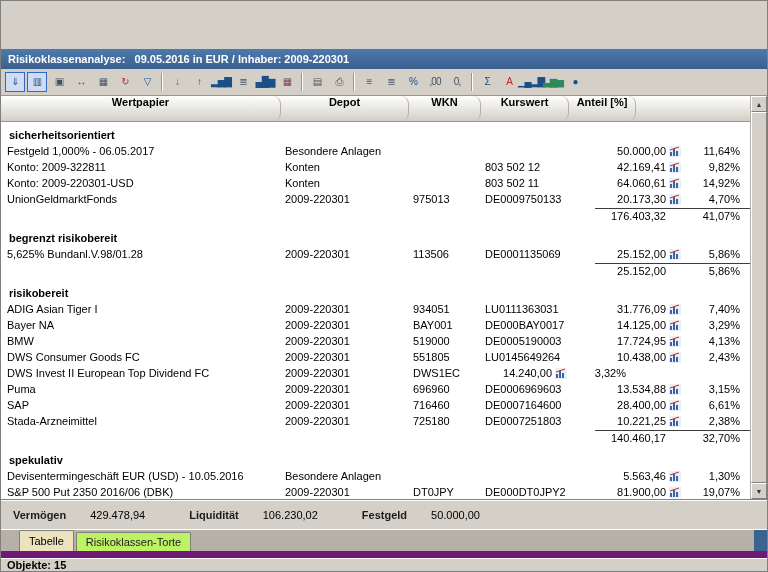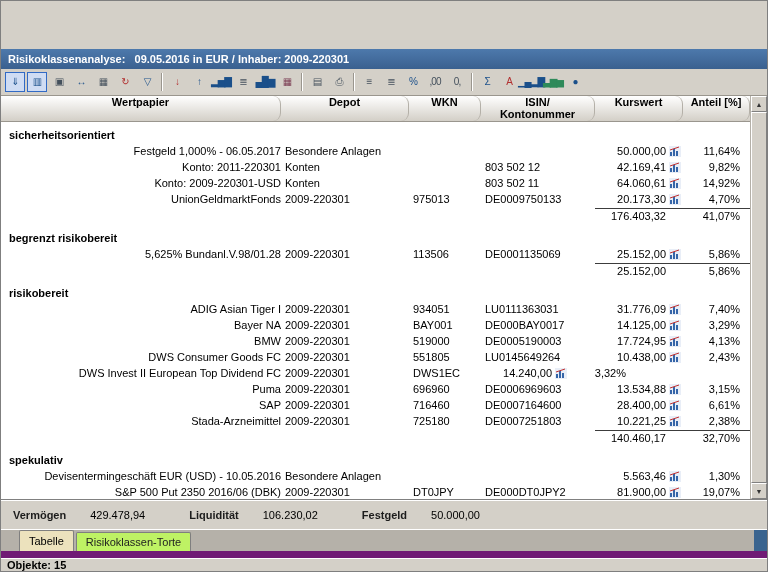--- a/index.html
+++ b/index.html
@@ -36,21 +36,21 @@
     font-weight:bold; border-right:1px solid #b4b0a8; line-height:12px; text-align:center;border-radius:8px; }
   .thl { line-height:12px; }
 
   .w1{width:280px;} .w2{width:128px;} .w3{width:72px;}
   .w4{width:114px;} .w5{width:88px;} .w6{width:67px;}
 
   .tbody { padding-top:6px; }
   .row { display:flex; height:16px; align-items:center; }
   .c { height:16px; line-height:15px; white-space:nowrap; overflow:hidden; }
   .group-label { font-weight:bold; padding-left:8px; }
-  .wp-cell { padding-left:32px;text-align:right; }
+  .wp-cell { padding-left:6px; }
   .c.w2 { padding-left:4px; }
   .c.w3 { padding-left:4px; }
   .c.w4 { padding-left:4px; }
   .kurs { position:relative; text-align:right; padding-right:17px; }
   .kurs svg { position:absolute; right:2px; top:2px; }
   .anteil { text-align:right; padding-right:10px; }
   .tline { border-top:1px solid #3c3c3c; }
   .spacer { height:7px; }
   .hr-line { height:1px; background:#aeaaa2; margin:3px 0; }
 
@@ -181,24 +181,20 @@
       <div class="thead">
           <div class="th w1">
             <div class="thl">Wertpapier</div>
           </div>
           <div class="th w2">
             <div class="thl">Depot</div>
           </div>
           <div class="th w3">
             <div class="thl">WKN</div>
           </div>
-          <div class="th w4">
-            <div class="thl">ISIN/</div>
-            <div class="thl">Kontonummer</div>
-          </div>
           <div class="th w5">
             <div class="thl">Kurswert</div>
           </div>
           <div class="th w6">
             <div class="thl">Anteil [%]</div>
           </div>
         </div>
       <div class="tbody">
           <div class="row">
             <div class="c w1 group-label">sicherheitsorientiert</div>
@@ -211,21 +207,21 @@
             <div class="c w5 kurs"><span class="num">50.000,00</span><svg width="12" height="11" viewBox="0 0 12 11">
                 <rect x="0" y="0" width="12" height="11" fill="#e9eef7"></rect>
                 <rect x="1" y="6" width="2" height="4" fill="#3565a8"></rect>
                 <rect x="4" y="3" width="2" height="7" fill="#3565a8"></rect>
                 <rect x="7" y="5" width="2" height="5" fill="#3565a8"></rect>
                 <path d="M1 4 L10 1" stroke="#c03030" stroke-width="1" fill="none"></path>
               </svg></div>
             <div class="c w6 anteil">11,64%</div>
           </div>
           <div class="row">
-            <div class="c w1 wp-cell">Konto: 2011-220301</div>
+            <div class="c w1 wp-cell">Konto: 2009-322811</div>
             <div class="c w2">Konten</div>
             <div class="c w3"></div>
             <div class="c w4">803 502 12</div>
             <div class="c w5 kurs"><span class="num">42.169,41</span><svg width="12" height="11" viewBox="0 0 12 11">
                 <rect x="0" y="0" width="12" height="11" fill="#e9eef7"></rect>
                 <rect x="1" y="6" width="2" height="4" fill="#3565a8"></rect>
                 <rect x="4" y="3" width="2" height="7" fill="#3565a8"></rect>
                 <rect x="7" y="5" width="2" height="5" fill="#3565a8"></rect>
                 <path d="M1 4 L10 1" stroke="#c03030" stroke-width="1" fill="none"></path>
               </svg></div>

